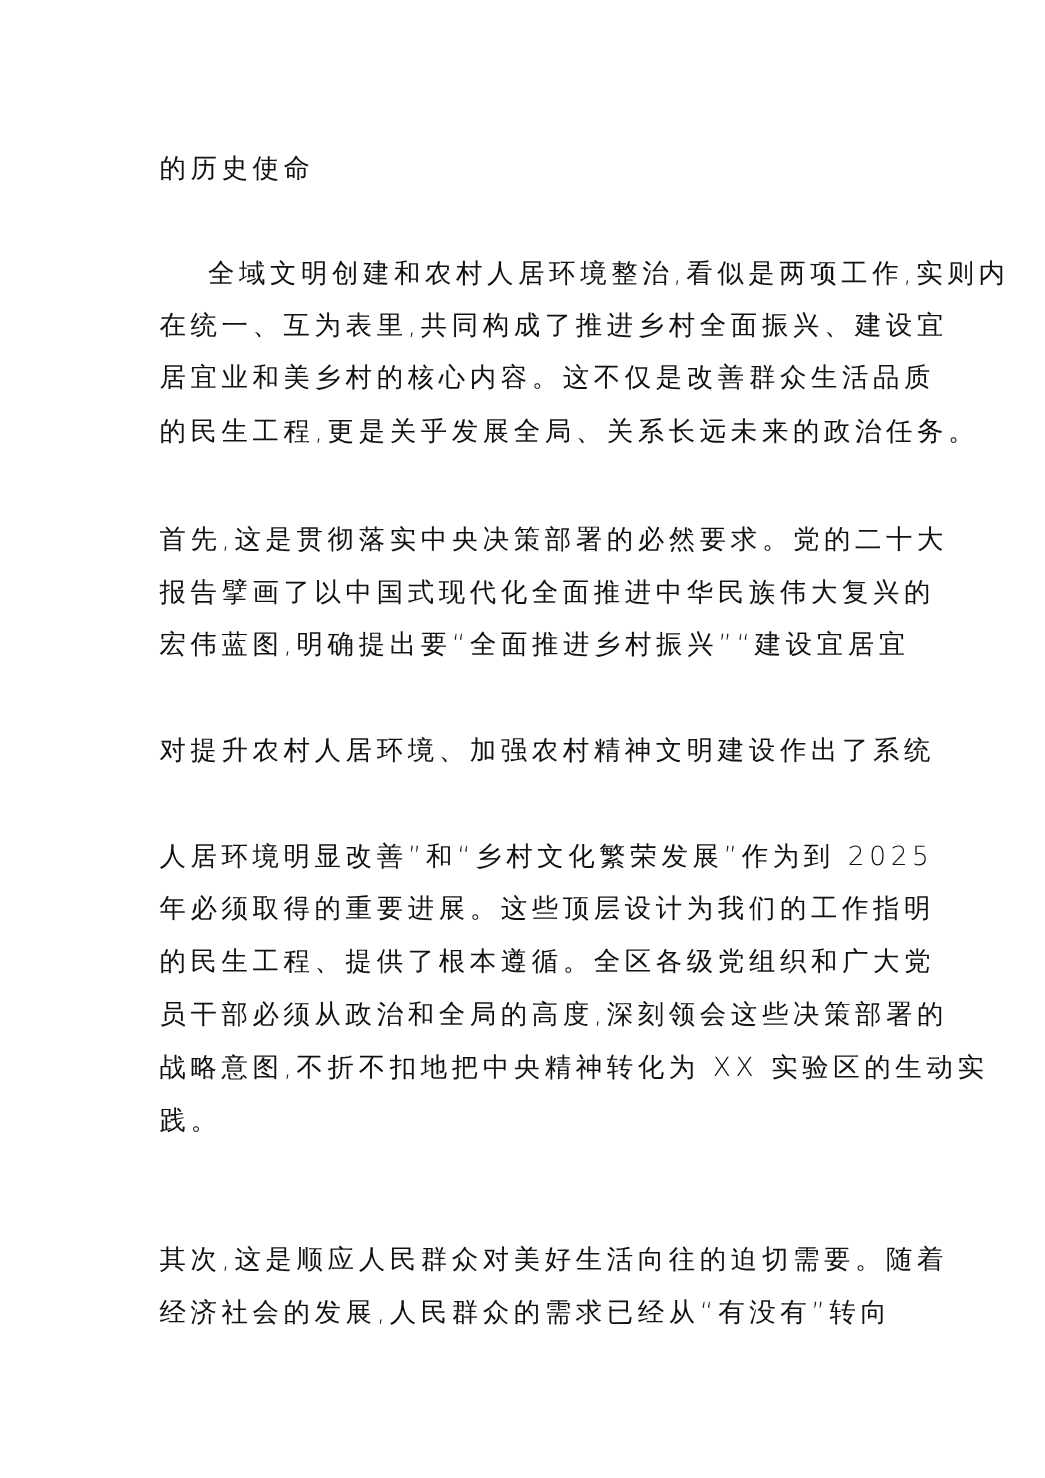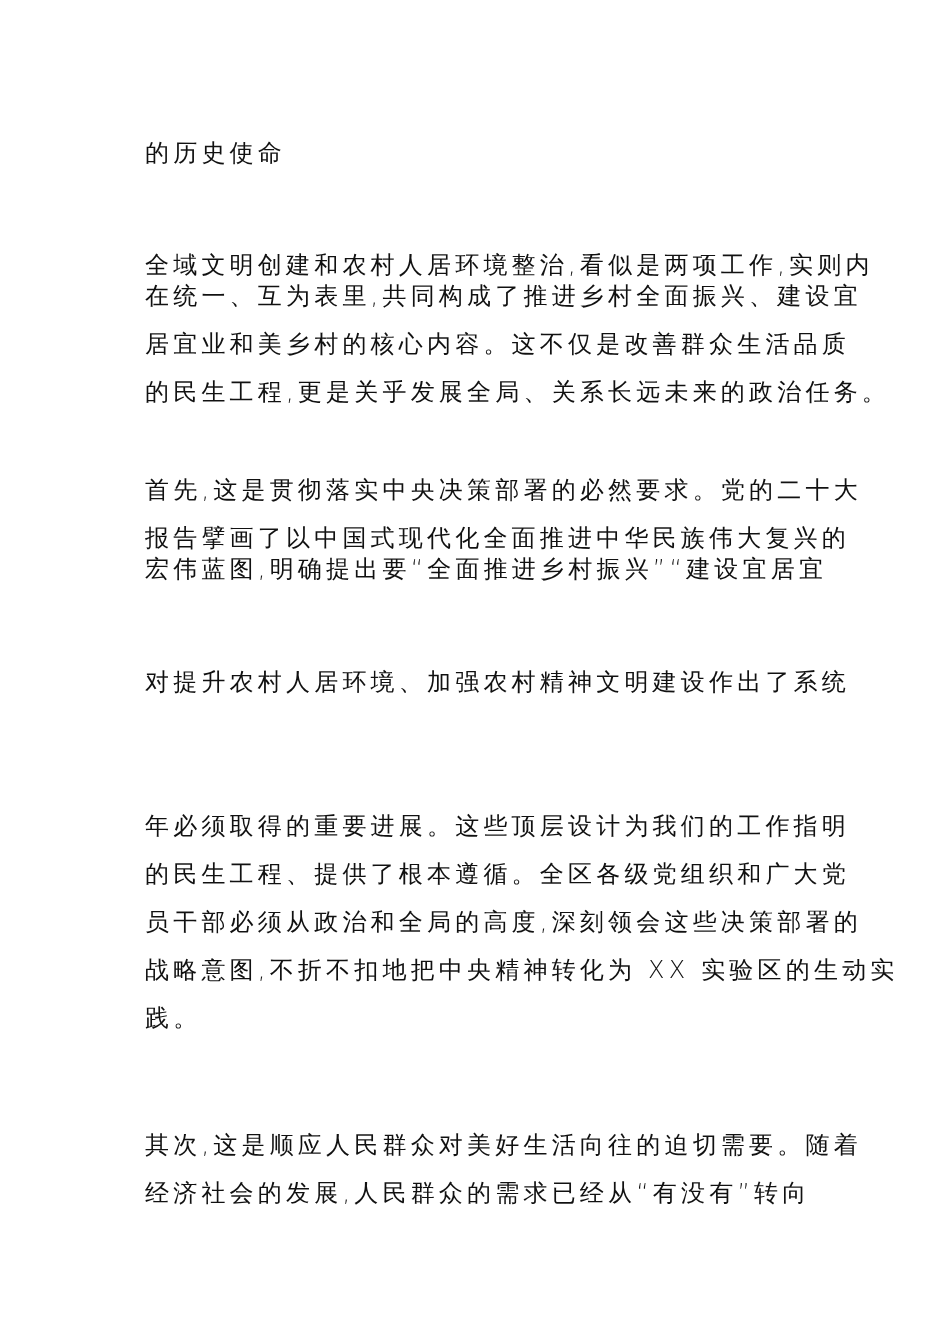--- a/index.html
+++ b/index.html
@@ -39,29 +39,30 @@
       text-align-last: left;
     }
   </style>
 </head>
 <body>
 
 <div class="page">
 
   <div class="line last" style="top:129px;">的历史使命</div>
 
-  <div class="line" style="top:241px;">全域文明创建和农村人居环境整治,看似是两项工作,实则内</div>
+  <div class="line" style="top:224px;margin-left:44px;">全域文明创建和农村人居环境整治,看似是两项工作,实则内</div>
   <div class="line" style="top:272px;">在统一、互为表里,共同构成了推进乡村全面振兴、建设宜</div>
   <div class="line" style="top:320px;font-family:Liberation Serif, serif;">居宜业和美乡村的核心内容。这不仅是改善群众生活品质</div>
   <div class="line" style="top:368px;">的民生工程,更是关乎发展全局、关系长远未来的政治任务。</div>
 
   <div class="line" style="top:466px;">首先,这是贯彻落实中央决策部署的必然要求。党的二十大</div>
   <div class="line" style="top:514px;">报告擘画了以中国式现代化全面推进中华民族伟大复兴的</div>
-  <div class="line" style="top:545px;">宏伟蓝图,明确提出要“全面推进乡村振兴”“建设宜居宜</div>
+  <div class="line" style="top:562px;">宏伟蓝图,明确提出要“全面推进乡村振兴”“建设宜居宜</div>
   <div class="line" style="top:658px;">对提升农村人居环境、加强农村精神文明建设作出了系统</div>
+  <div class="line" style="top:754px;">人居环境明显改善”和“乡村文化繁荣发展”作为到 2025</div>
   <div class="line" style="top:802px;">年必须取得的重要进展。这些顶层设计为我们的工作指明</div>
   <div class="line" style="top:850px;">的民生工程、提供了根本遵循。全区各级党组织和广大党</div>
   <div class="line" style="top:898px;">员干部必须从政治和全局的高度,深刻领会这些决策部署的</div>
   <div class="line" style="top:946px;">战略意图,不折不扣地把中央精神转化为 XX 实验区的生动实</div>
   <div class="line last" style="top:994px;">践。</div>
 
   <div class="line" style="top:1121px;">其次,这是顺应人民群众对美好生活向往的迫切需要。随着</div>
   <div class="line" style="top:1169px;">经济社会的发展,人民群众的需求已经从“有没有”转向</div>
 
 </div>

